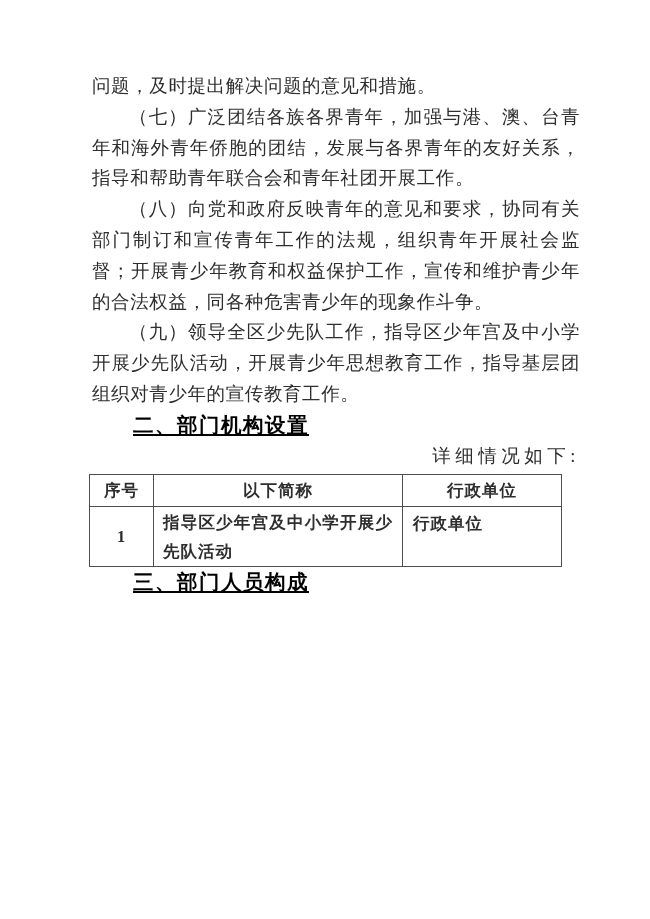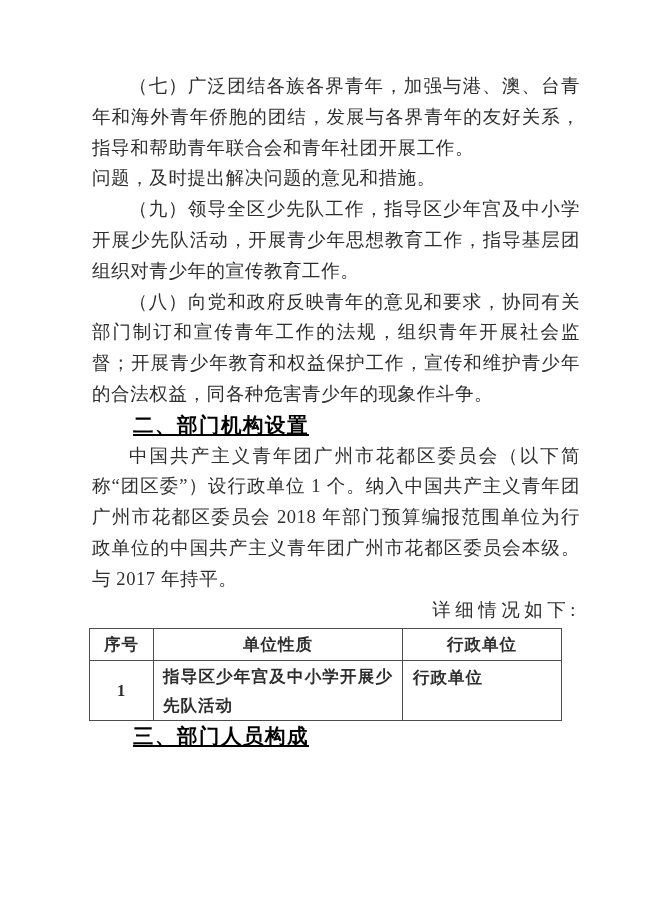--- a/index.html
+++ b/index.html
@@ -101,45 +101,44 @@
     padding: 6px 10px 12px 10px;
     font-size: 16px;
   }
 </style>
 </head>
 <body>
 
 <div class="page">
   <div class="doc-content">
 
+    <p class="para no-indent">问题，及时提出解决问题的意见和措施。</p>
+
     <p class="para">（七）广泛团结各族各界青年，加强与港、澳、台青年和海外青年侨胞的团结，发展与各界青年的友好关系，指导和帮助青年联合会和青年社团开展工作。</p>
 
-    <p class="para no-indent">问题，及时提出解决问题的意见和措施。</p>
+    <p class="para">（八）向党和政府反映青年的意见和要求，协同有关部门制订和宣传青年工作的法规，组织青年开展社会监督；开展青少年教育和权益保护工作，宣传和维护青少年的合法权益，同各种危害青少年的现象作斗争。</p>
 
     <p class="para">（九）领导全区少先队工作，指导区少年宫及中小学开展少先队活动，开展青少年思想教育工作，指导基层团组织对青少年的宣传教育工作。</p>
-
-    <p class="para">（八）向党和政府反映青年的意见和要求，协同有关部门制订和宣传青年工作的法规，组织青年开展社会监督；开展青少年教育和权益保护工作，宣传和维护青少年的合法权益，同各种危害青少年的现象作斗争。</p>
 
 
     <h2 class="sec-heading">二、部门机构设置</h2>
 
-    <p class="para">中国共产主义青年团广州市花都区委员会（以下简称“团区委”）设行政单位 1 个。纳入中国共产主义青年团广州市花都区委员会 2018 年部门预算编报范围单位为行政单位的中国共产主义青年团广州市花都区委员会本级。与 2017 年持平。</p>
 
     <p class="detail-line">详细情况如下:</p>
 
     <table class="unit-table">
       <colgroup>
         <col style="width:64px">
         <col style="width:249px">
         <col style="width:159px">
       </colgroup>
       <thead>
         <tr class="row-header">
           <th>序号</th>
-          <th>单位性质</th>
+          <th>以下简称</th>
           <th>行政单位</th>
         </tr>
       </thead>
       <tbody>
         <tr class="row-data">
           <td class="cell-index">1</td>
           <td class="cell-name">指导区少年宫及中小学开展少先队活动</td>
           <td class="cell-type">行政单位</td>
         </tr>
       </tbody>

